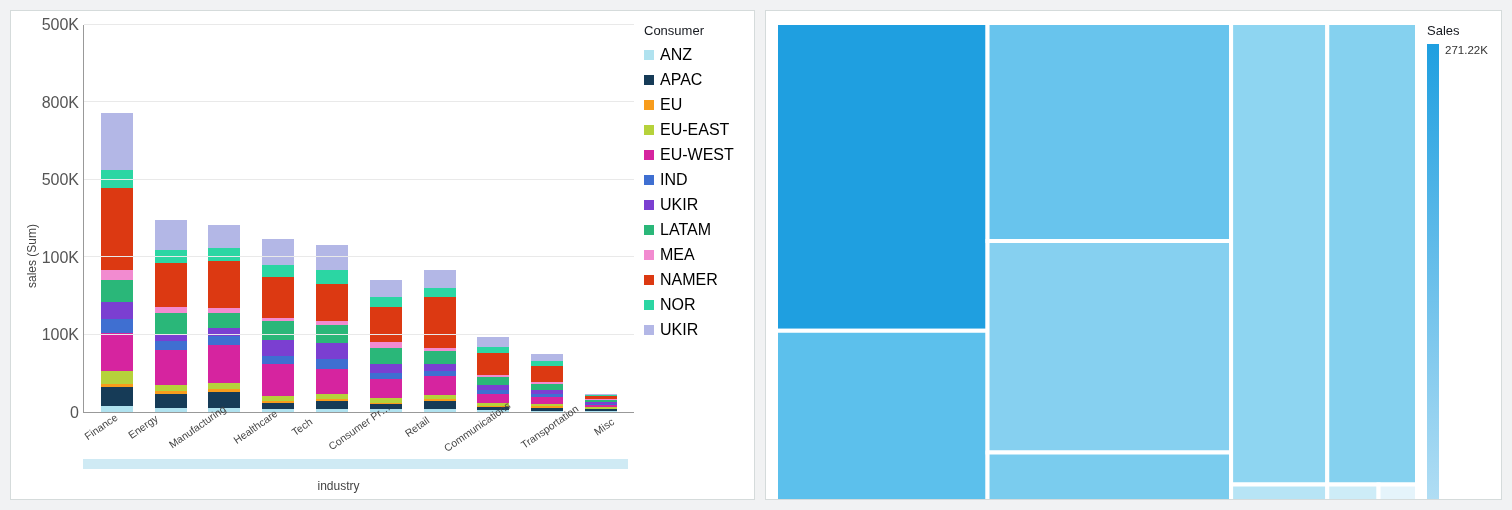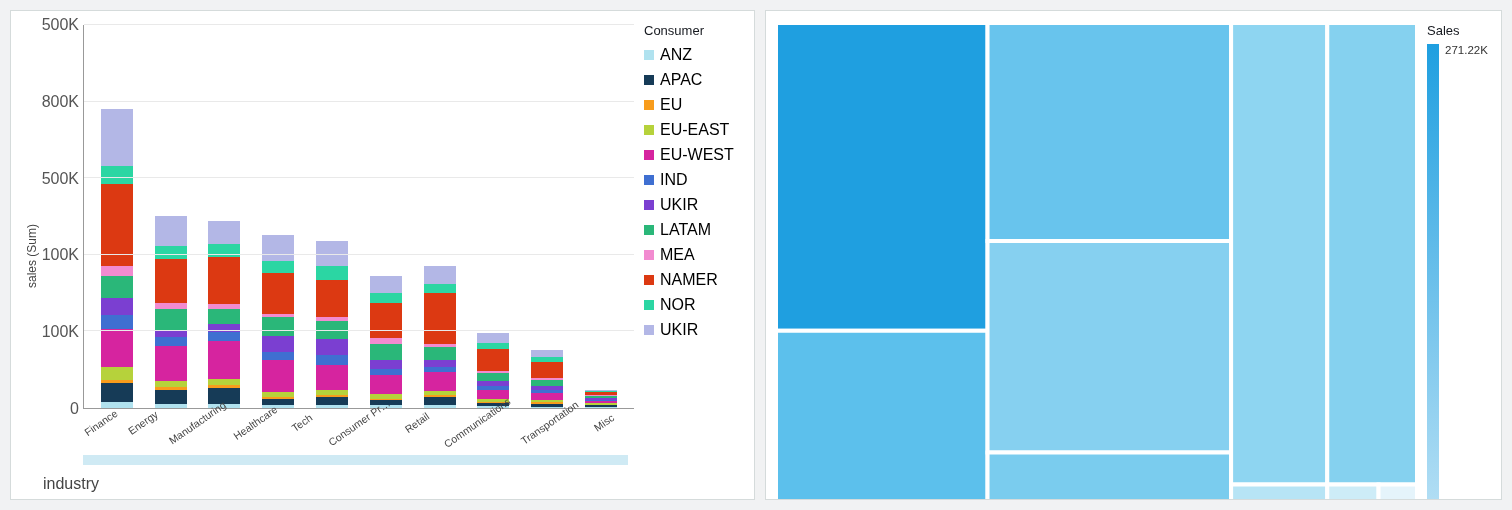--- a/index.html
+++ b/index.html
@@ -133,22 +133,22 @@
     height: 10px;
     background: #cfeaf4;
     position: relative;
   }
   .x-scroll-thumb {
     position: absolute;
     top: 0; bottom: 0; left: 0; right: 0;
     background: #cfeaf4;
   }
   .x-axis-label {
-    text-align: left;
-    font-size: 16px;
+    text-align: center;
+    font-size: 12px;
     color: #444;
     padding-top: 10px;
   }
 
   .legend {
     width: 100px;
     padding: 4px 0 0 10px;
   }
   .legend-title {
     font-size: 13px;

